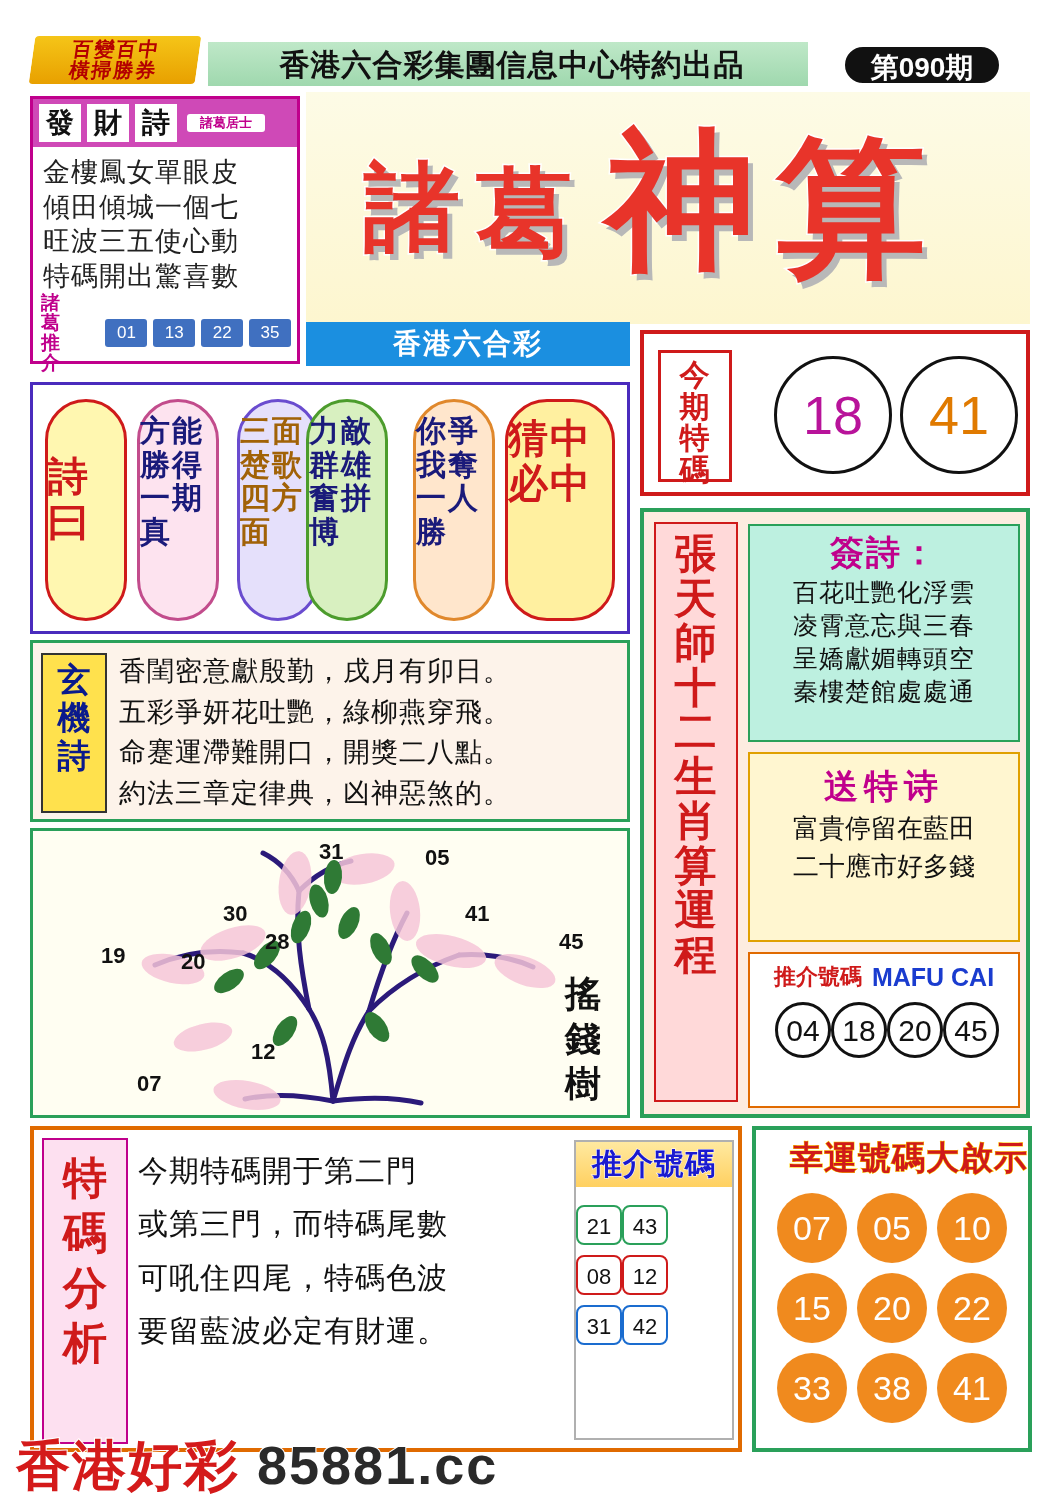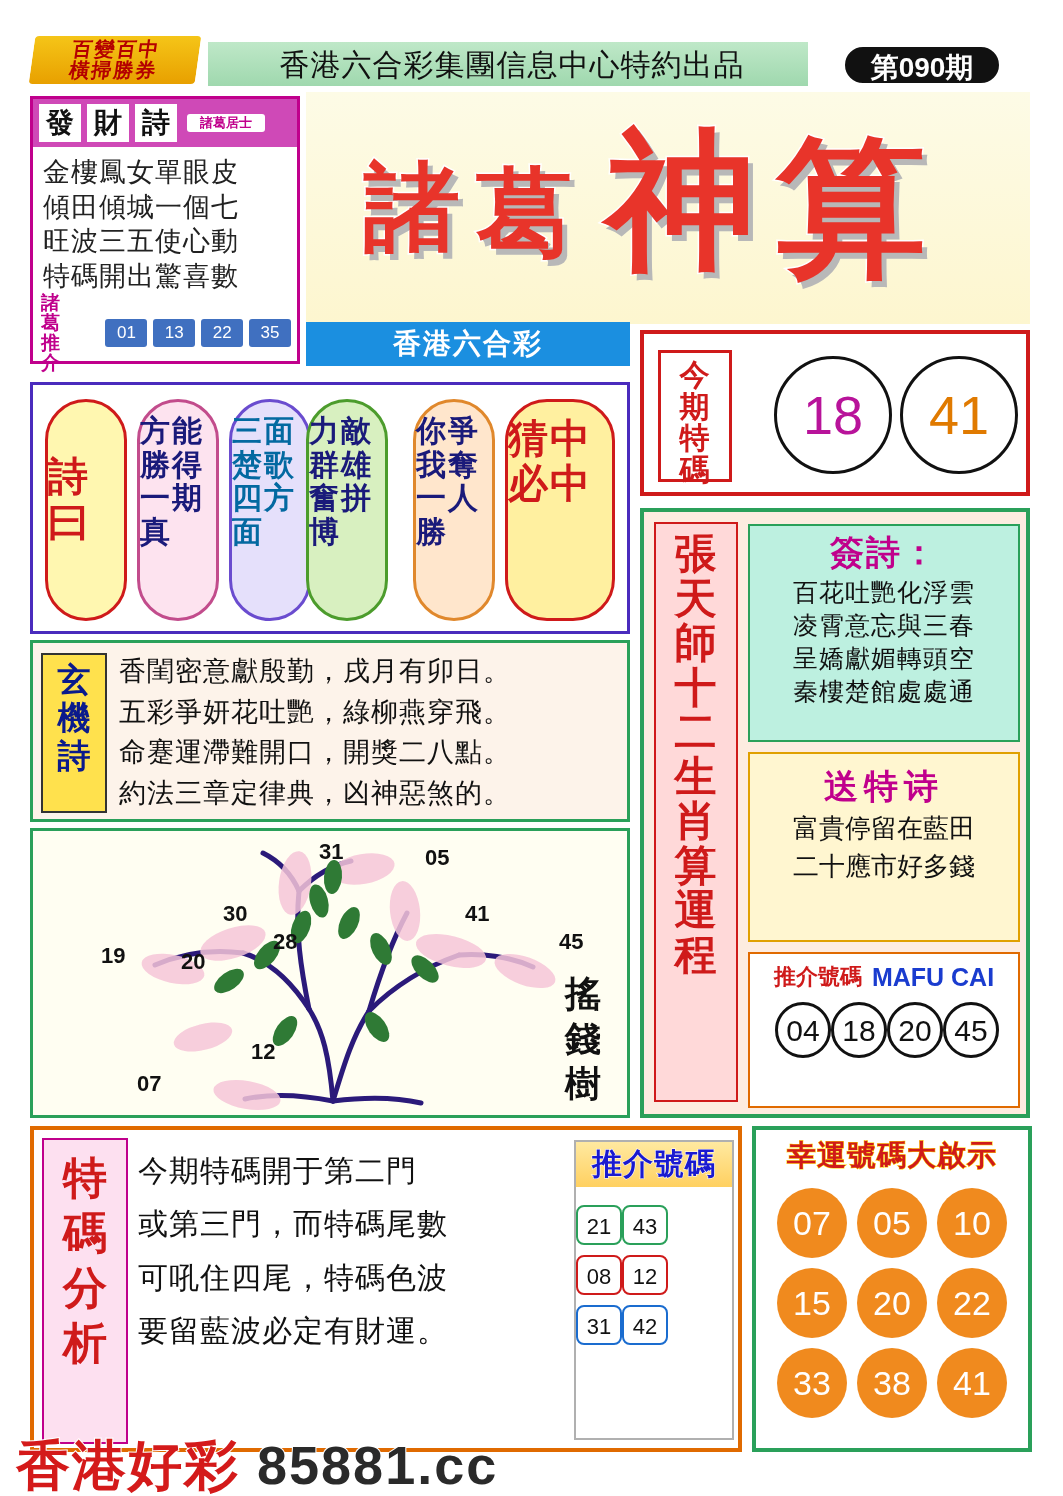--- a/index.html
+++ b/index.html
@@ -25,21 +25,21 @@
     transform: skewX(-8deg);
     border:2px solid #fff;
   }
   .logo span { display:block; }
   .header-band {
     position:absolute; left:196px; top:30px; width:600px; height:44px;
     background: linear-gradient(#bfe8c8,#9fd8ae);
   }
   .header-title {
     position:absolute; left:210px; top:34px; width:580px; height:38px;
-    font-size:30px; font-weight:normal; color:#111; text-align:center; line-height:38px;
+    font-size:30px; font-weight:bold; color:#111; text-align:center; line-height:38px;
     letter-spacing:1px;
   }
   .issue-badge {
     position:absolute; left:830px; top:32px; width:160px; height:42px;
     background:#111; color:#fff; font-size:28px; font-weight:bold;
     border-radius:22px; text-align:center; line-height:42px;
     border:3px solid #fff;
   }
 
   
@@ -121,21 +121,21 @@
     border:3px solid #4a2bbd; background:#fff;
   }
   .cap {
     position:absolute; top:14px; width:82px; height:222px; border-radius:42px;
     border:3px solid #333; padding-top:12px;
     font-size:30px; line-height:1.12; letter-spacing:2px; font-weight:bold;
   }
   .cap span { display:block; }
   .cap0 { left:12px; background:#fff7b0; border-color:#cf1a1a; color:#cf1a1a; padding-top:52px; font-size:40px; }
   .cap1 { left:104px; background:#fde3ef; border-color:#c24c8c; color:#1a1a7a; }
-  .cap2 { left:196px; background:#e5e0fb; border-color:#6a4ccf; color:#0369a1; }
+  .cap2 { left:204px; background:#e5e0fb; border-color:#6a4ccf; color:#a16207; }
   .cap3 { left:273px; background:#d8f0c0; border-color:#4c9c2c; color:#1a1a7a; }
   .cap4 { left:380px; background:#ffe6cc; border-color:#e0882c; color:#1a1a7a; }
   .cap5 { left:472px; background:#fff0a0; border-color:#cf1a1a; color:#cf1a1a; width:110px; font-size:40px; padding-top:14px; }
 
   
   .xj-box {
     position:absolute; left:30px; top:640px; width:600px; height:182px;
     border:3px solid #2aa05a; background:#fdf3ea;
   }
   .xj-label {
@@ -228,21 +228,21 @@
   }
   .an-cell.r { border-color:#cf1a1a; }
   .an-cell.b { border-color:#1a6ccf; }
 
   
   .lucky {
     position:absolute; left:752px; top:1126px; width:280px; height:326px;
     border:4px solid #2aa05a; background:#fff;
   }
   .lucky-title {
-    font-size:29px; font-weight:bold; color:#cf1a1a; text-align:center;
+    font-size:33px; font-weight:bold; color:#cf1a1a; text-align:right;
     letter-spacing:1px; margin-top:6px;
     -webkit-text-stroke:1px #ffd000; paint-order: stroke fill;
   }
   .lucky-grid { display:flex; flex-wrap:wrap; justify-content:center; gap:10px; margin-top:12px; padding:0 10px; }
   .lucky-grid div {
     width:70px; height:70px; border-radius:50%; background:#f08a1e;
     color:#fff; font-size:34px; text-align:center; line-height:70px;
   }
 
   
@@ -381,21 +381,21 @@
         <ellipse cx="196" cy="150" rx="9" ry="17" transform="rotate(55 196 150)"></ellipse>
         <ellipse cx="392" cy="138" rx="9" ry="17" transform="rotate(-45 392 138)"></ellipse>
         <ellipse cx="300" cy="46" rx="9" ry="17" transform="rotate(5 300 46)"></ellipse>
         <ellipse cx="252" cy="200" rx="9" ry="17" transform="rotate(35 252 200)"></ellipse>
         <ellipse cx="344" cy="196" rx="9" ry="17" transform="rotate(-35 344 196)"></ellipse>
       </g>
     </svg>
     <div class="tree-num" style="left:286px; top:8px;">31</div>
     <div class="tree-num" style="left:392px; top:14px;">05</div>
     <div class="tree-num" style="left:190px; top:70px;">30</div>
-    <div class="tree-num" style="left:240px; top:98px;text-align:center;">28</div>
+    <div class="tree-num" style="left:232px; top:98px;text-align:center;">28</div>
     <div class="tree-num" style="left:432px; top:70px;">41</div>
     <div class="tree-num" style="left:526px; top:98px;">45</div>
     <div class="tree-num" style="left:68px; top:112px;">19</div>
     <div class="tree-num" style="left:148px; top:118px;">20</div>
     <div class="tree-num" style="left:218px; top:208px;">12</div>
     <div class="tree-num" style="left:104px; top:240px;">07</div>
     <div class="tree-label">
       <span>搖</span>
       <span>錢</span>
       <span>樹</span>

